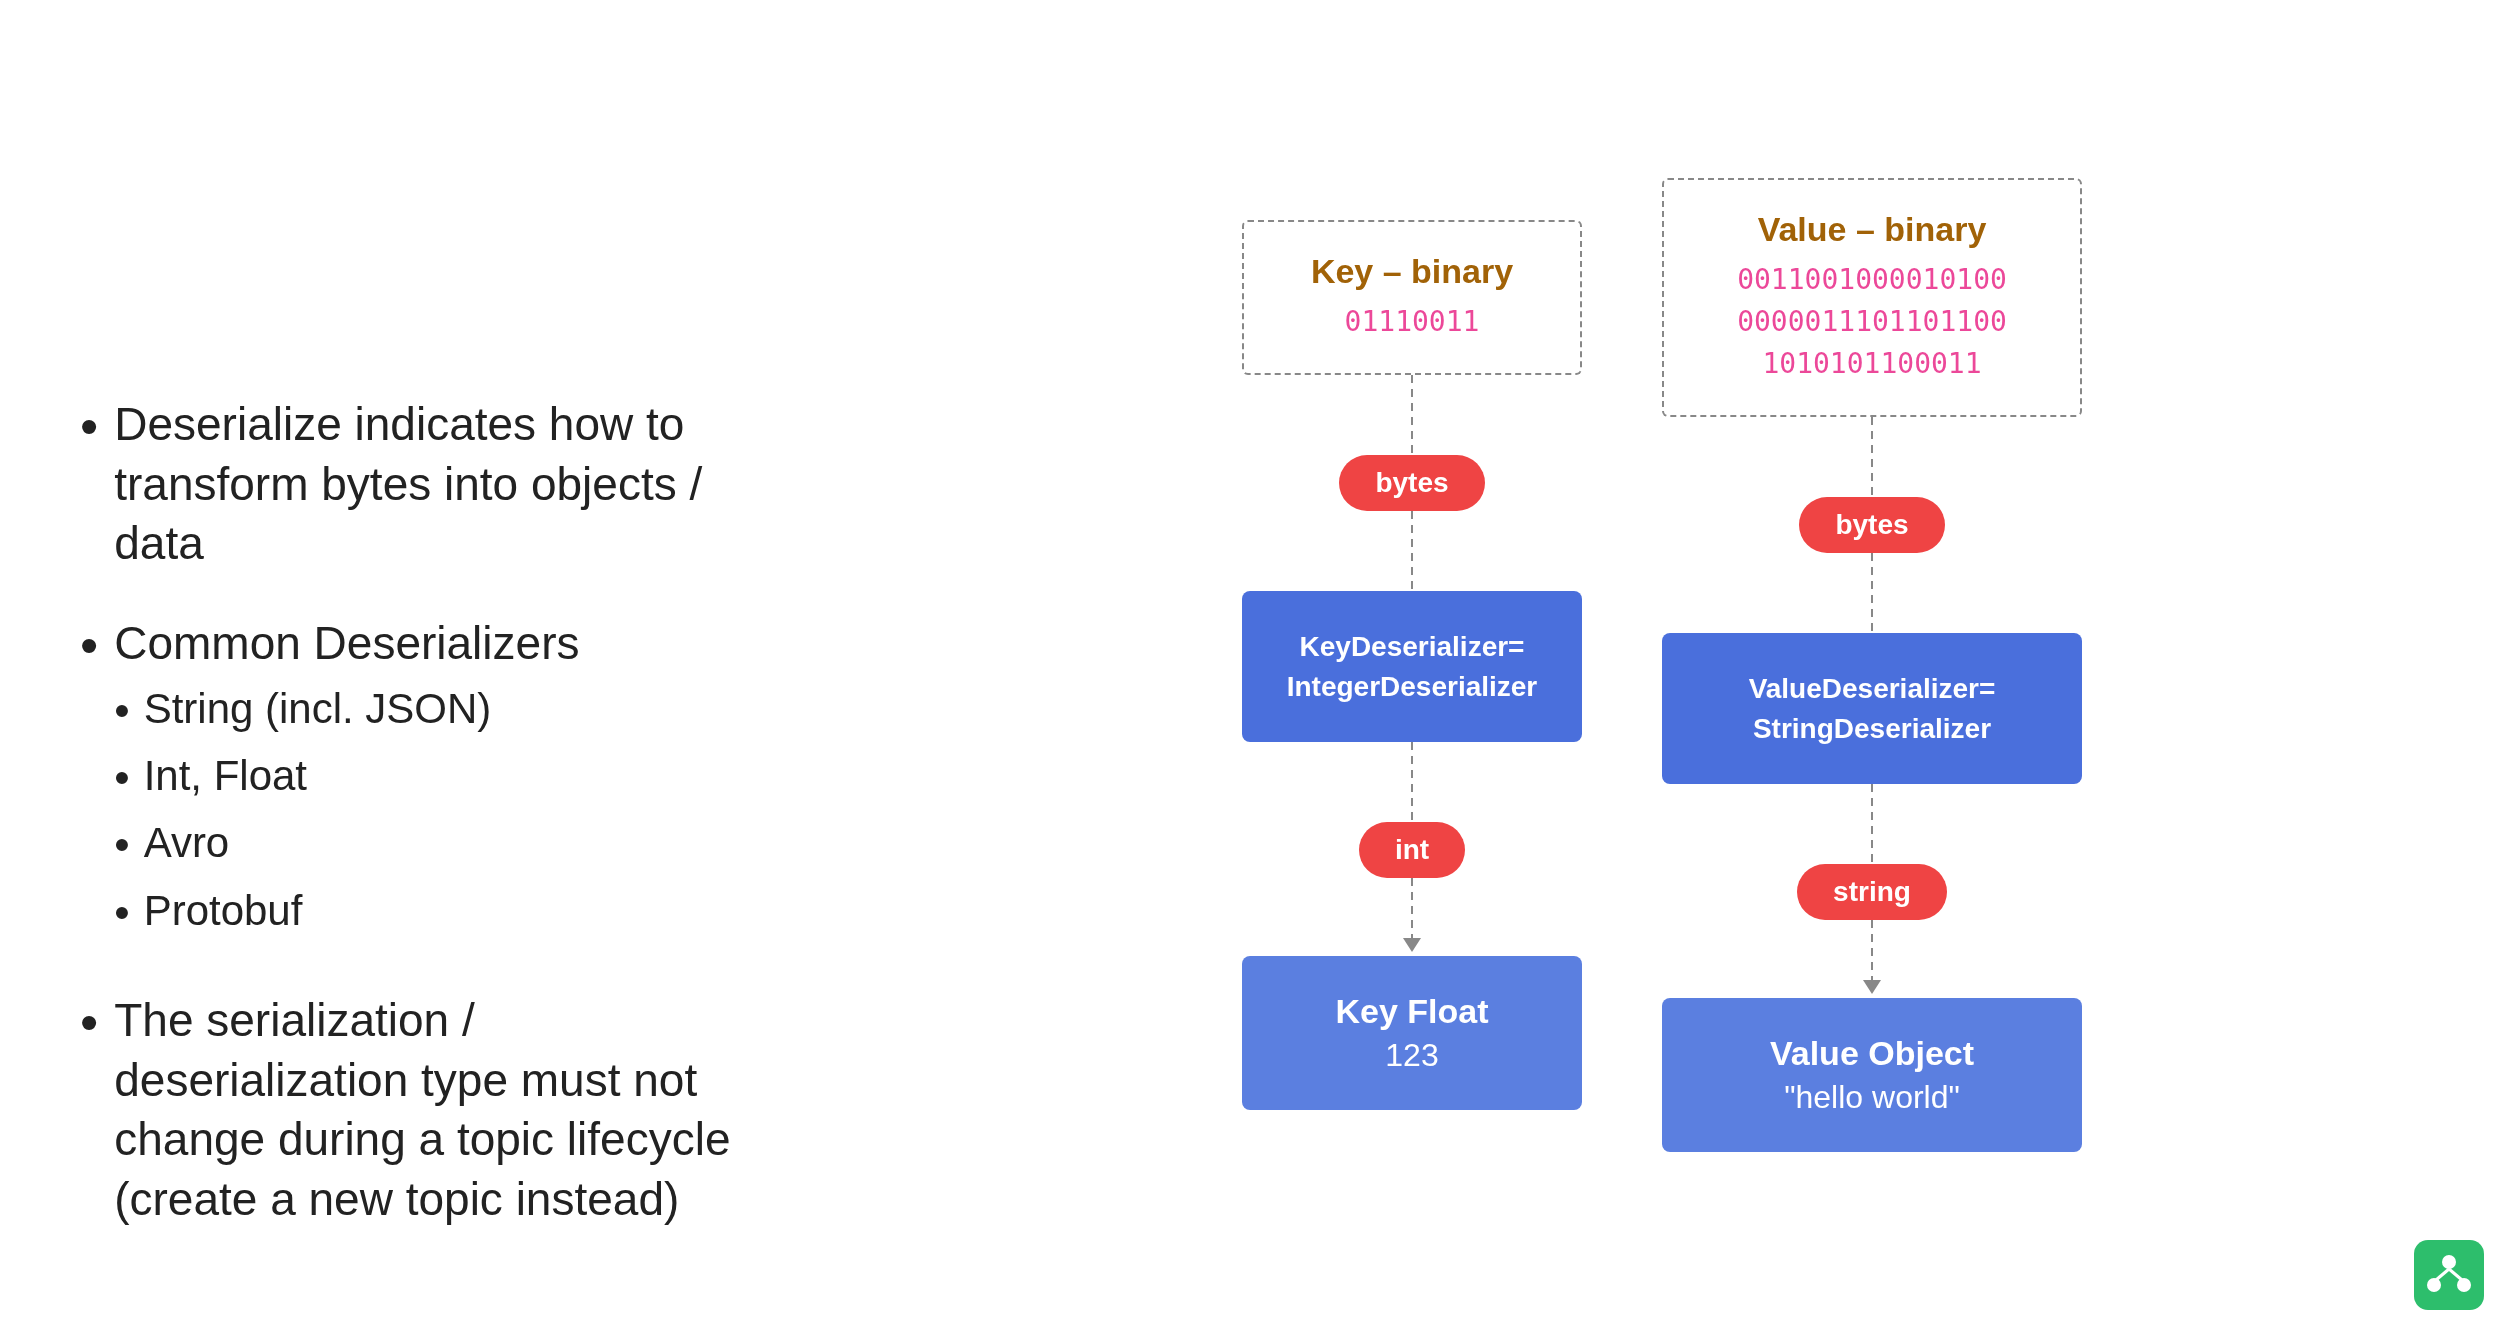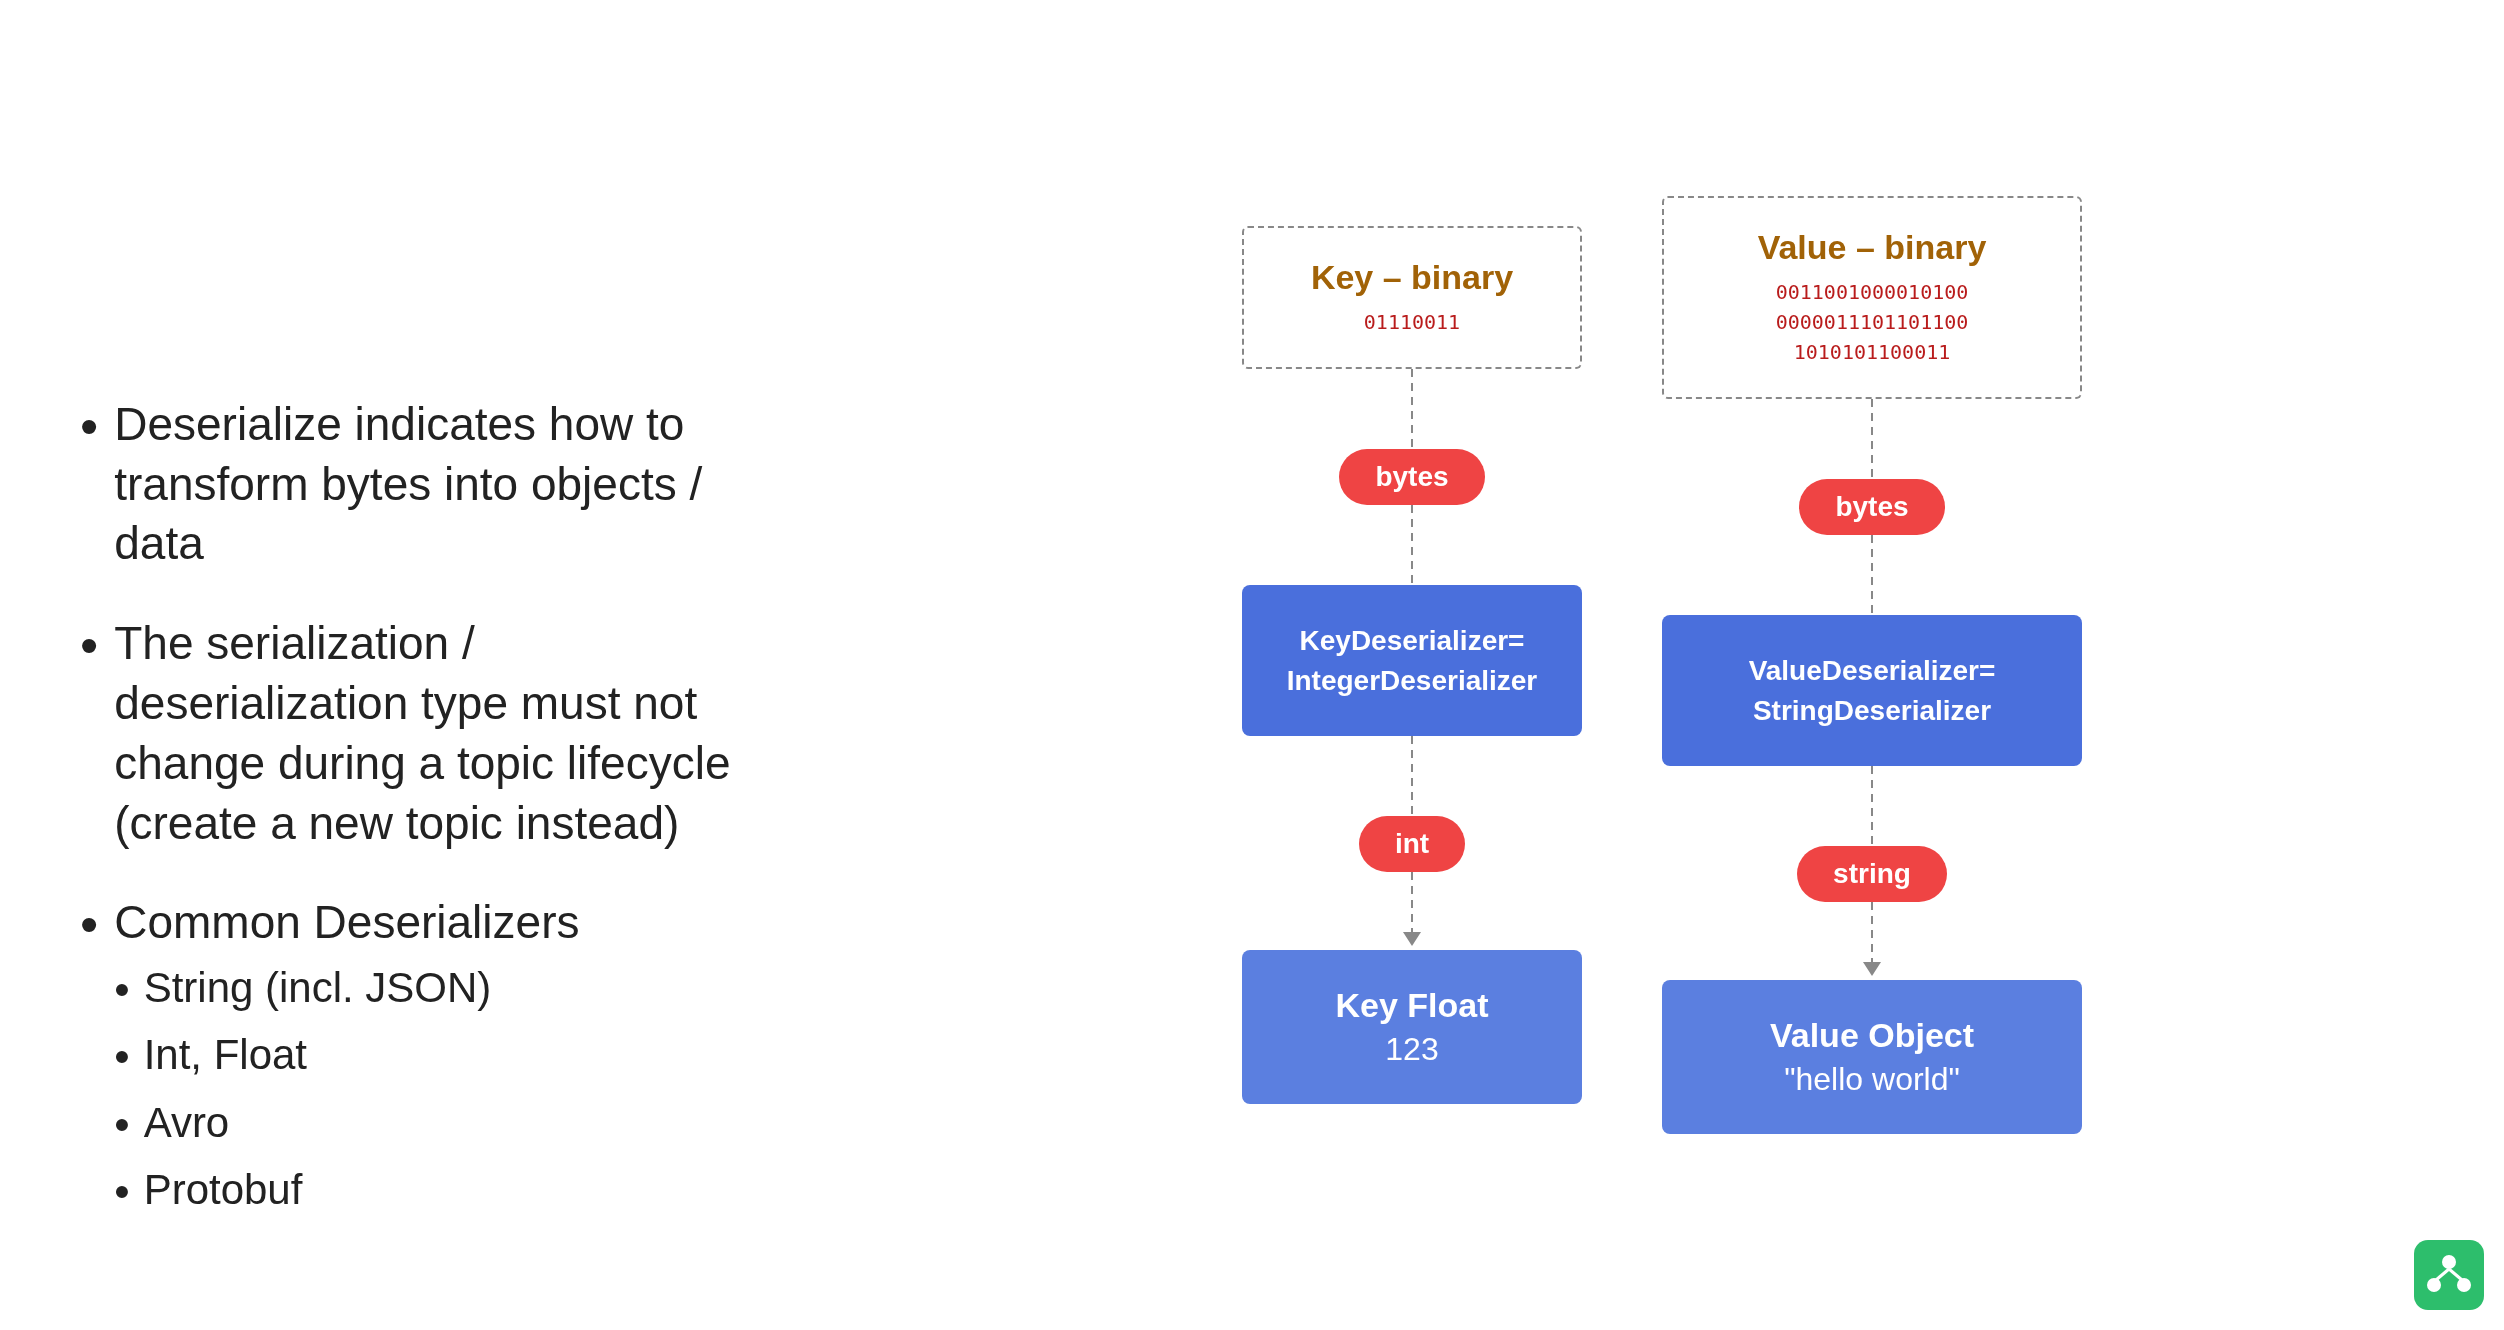--- a/index.html
+++ b/index.html
@@ -97,22 +97,22 @@
     }
 
     .box-title {
       font-size: 34px;
       font-weight: 700;
       color: #a16207;
       margin-bottom: 10px;
     }
 
     .box-binary {
-      font-size: 20px;
-      color: #b91c1c;
+      font-size: 28px;
+      color: #ec4899;
       font-family: monospace;
       line-height: 1.5;
     }
 
     .arrow-down {
       width: 0;
       height: 0;
       border-left: 9px solid transparent;
       border-right: 9px solid transparent;
       border-top: 14px solid #888;
@@ -190,43 +190,43 @@
       height: 50px;
     }
   </style>
 </head>
 <body>
 
 <div class="left-panel">
   <ul class="bullet-list">
     <li>
       <span>Deserialize indicates how to transform bytes into objects / data</span>
-    </li>
-    <li>
-      <span>The serialization / deserialization type must not change during a topic lifecycle (create a new topic instead)</span>
     </li>
     <li>
       <div>
         <span>Common Deserializers</span>
         <ul class="sub-list">
           <li>
               <span>String (incl. JSON)</span>
             </li>
           <li>
               <span>Int, Float</span>
             </li>
           <li>
               <span>Avro</span>
             </li>
           <li>
               <span>Protobuf</span>
             </li>
         </ul>
       </div>
     </li>
+    <li>
+      <span>The serialization / deserialization type must not change during a topic lifecycle (create a new topic instead)</span>
+    </li>
   </ul>
 </div>
 
 <div class="right-panel">
 
   <div class="diagram-column">
 
     <div class="dashed-box">
       <div class="box-title">Key – binary</div>
       <div class="box-binary">01110011</div>

